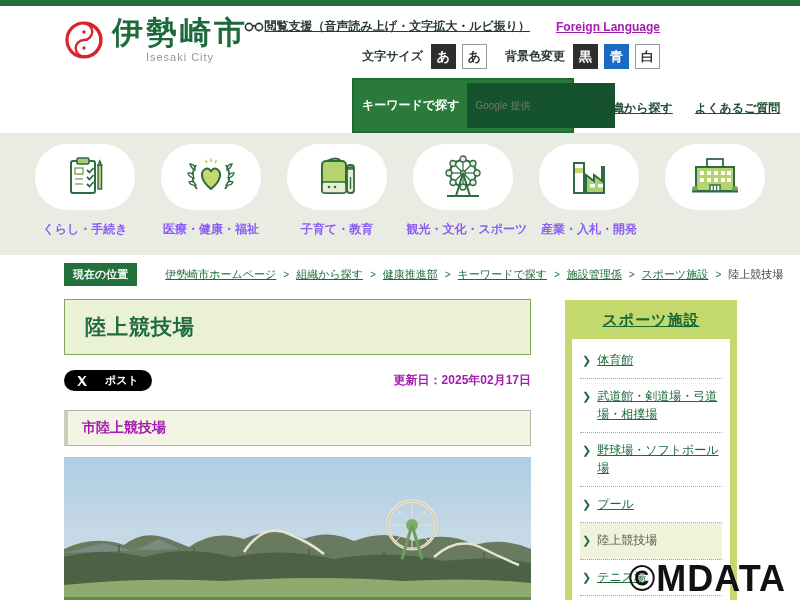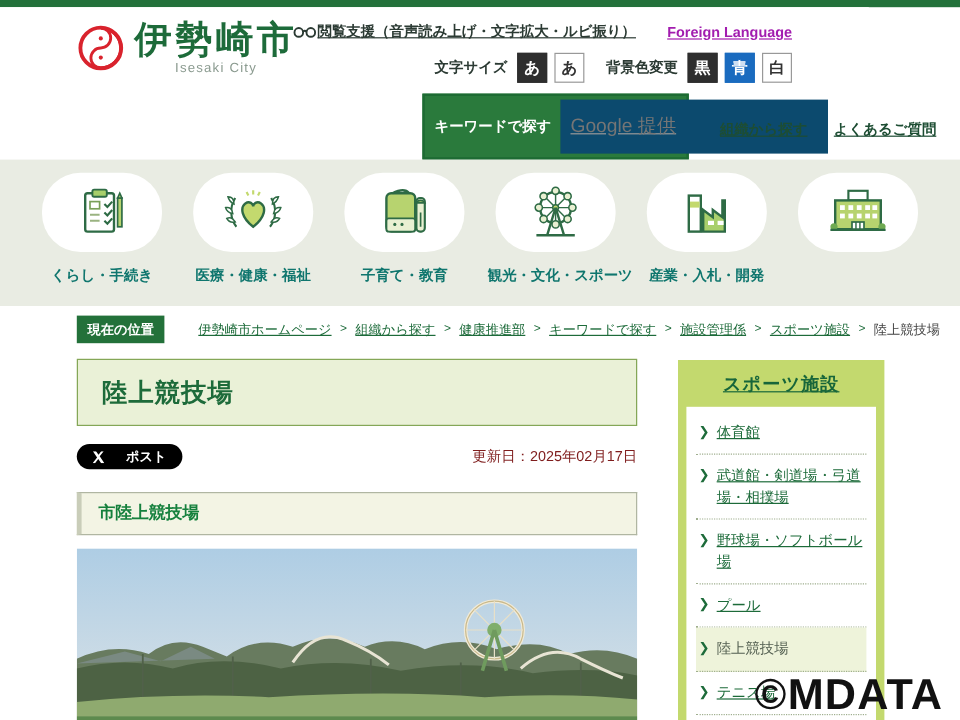--- a/index.html
+++ b/index.html
@@ -30,54 +30,54 @@
   .ctrl-label { font-weight:bold; margin-right:2px; }
   .ctrl-label.second { margin-left:12px; }
   .sq-btn { width:25px; height:25px; display:flex; align-items:center; justify-content:center;
             font-size:13px; font-weight:bold; border:1px solid #999; background:#fff; color:#333; cursor:pointer; }
   .sq-btn.dark  { background:#2e2e2e; color:#fff; border-color:#2e2e2e; }
   .sq-btn.blue  { background:#1a6bbf; color:#fff; border-color:#1a6bbf; }
 
   .search-wrap { position:absolute; top:72px; left:352px; width:222px; height:55px;
                  background:#2a7a3c; border:2px solid #1d6b33; display:flex; align-items:center; }
   .search-label { color:#fff; font-size:12px; font-weight:bold; padding:0 8px; white-space:nowrap; }
-  .search-input { flex:1; height:45px; margin-right:4px; background:#0c4a6e; border:none; outline:none;
-                  font-size:16px; color:#9a9a9a; padding:0 8px; font-family:inherit;text-decoration:underline; }
+  .search-input { flex:1; height:45px; margin-right:4px; background:#14532d; border:none; outline:none;
+                  font-size:10px; color:#9a9a9a; padding:0 8px; font-family:inherit; }
   .search-links { position:absolute; top:94px; left:600px; display:flex; gap:22px; font-size:12px; font-weight:bold; white-space:nowrap; }
   .search-links a { color:#1d4d33; text-decoration:underline; }
 
   
   .icon-row { position:absolute; top:133px; left:0; width:800px; height:122px; background:#e9ece3; }
   .icon-items { display:flex; justify-content:center; gap:13px; padding-top:11px; }
   .icon-item { width:113px; text-align:center; cursor:pointer; }
   .pill { width:100px; height:66px; background:#fff; border-radius:32px; margin:0 auto;
           display:flex; align-items:center; justify-content:center; }
-  .icon-label { margin-top:11px; font-size:12px; font-weight:bold; color:#0f766e; white-space:nowrap; }
+  .icon-label { margin-top:11px; font-size:12px; font-weight:bold; color:#8b5cf6; white-space:nowrap; }
 
   
   .breadcrumb { position:absolute; top:263px; left:64px; width:680px; display:flex; align-items:center;
                 font-size:11px; white-space:nowrap; }
   .crumb-badge { background:#23713a; color:#fff; font-weight:bold; padding:4px 9px; margin-right:28px; font-size:11px; }
   .crumb a { color:#1d6b3a; text-decoration:underline; }
   .crumb-sep { color:#1d6b3a; margin:0 7px; font-size:10px; }
   .crumb-current { color:#444; }
 
   
   .main-left { position:absolute; left:64px; top:299px; width:467px; }
   .page-title-box { background:#eaf1d7; border:1px solid #84a757; height:56px; display:flex; align-items:center; padding:0 20px; }
   .page-title { color:#1d6b3a; font-size:21px; font-weight:bold; letter-spacing:1px; }
 
   .post-row { margin-top:15px; display:flex; justify-content:space-between; align-items:center; }
   .post-btn { background:#000; color:#fff; border:none; border-radius:11px; font-size:11px; font-weight:bold;
               padding:3px 13px; display:flex; align-items:center; gap:18px; cursor:pointer; font-family:inherit; }
-  .updated { font-size:12px; color:#7f1d1d; }
+  .updated { font-size:12px; color:#a21caf;font-weight:bold; }
 
   .section-box { margin-top:19px; background:#f3f4e4; border:1px solid #b0b6a2; border-left:4px solid #c9cdb9;
                  padding:8px 14px; }
-  .section-heading { color:#15803d; font-size:14px; font-weight:bold; }
+  .section-heading { color:#a21caf; font-size:14px; font-weight:bold; }
 
   .photo { margin-top:11px; width:467px; height:153px; overflow:hidden; display:block; }
 
   
   .sidebar { position:absolute; left:565px; top:300px; width:172px; background:#c3d96e; padding-bottom:7px; }
   .sidebar-title { text-align:center; color:#17663a; font-weight:bold; font-size:15px;
                    text-decoration:underline; padding:11px 0 9px; letter-spacing:1px; }
   .sidebar-content { background:#fff; margin:0 7px; padding:4px 8px 6px; }
   .sidebar-item { border-bottom:1px dotted #9fae8e; padding:9px 2px; display:flex; gap:6px; font-size:12px;
                   line-height:1.45; align-items:flex-start; cursor:pointer; }

